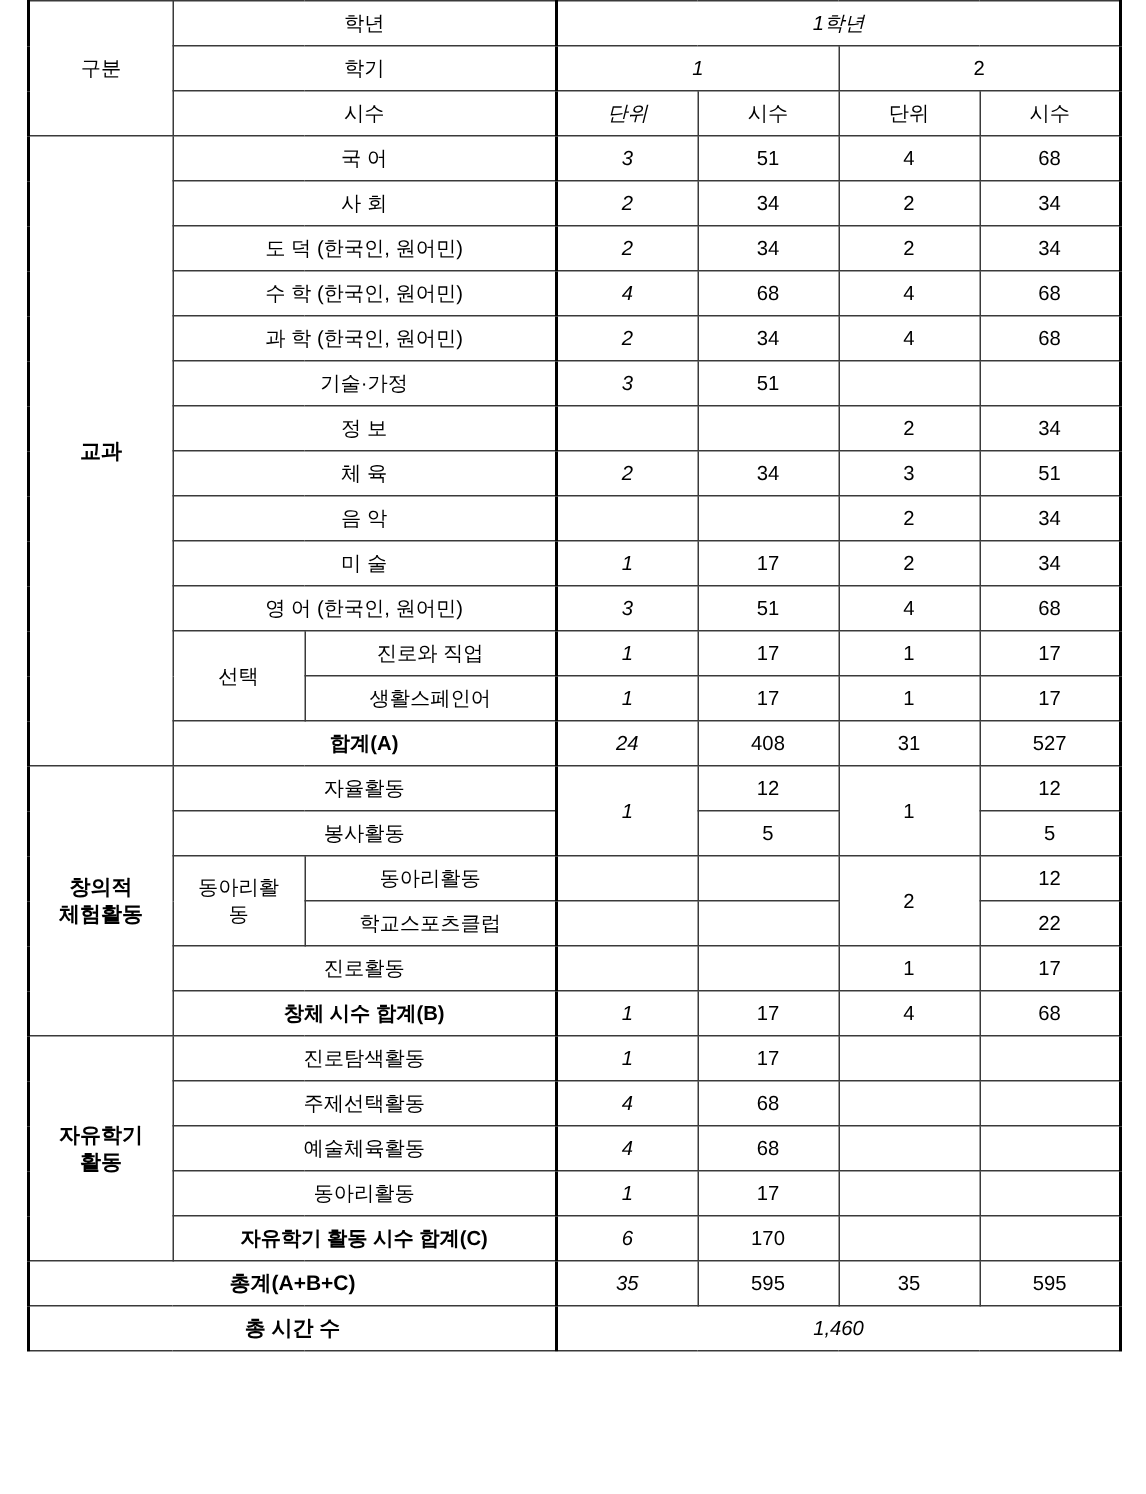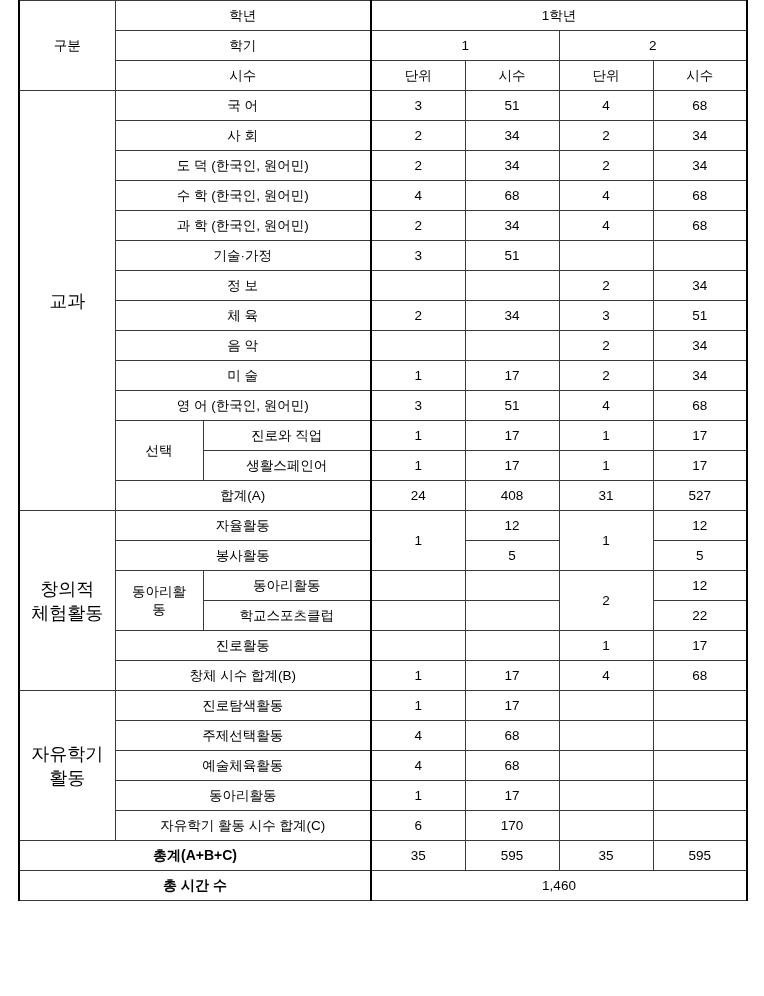--- a/index.html
+++ b/index.html
@@ -42,46 +42,47 @@
     height: 29px;
     padding: 0 2px;
     background: #ffffff;
   }
   td.head {
     background: #e6e6e6;
     font-weight: normal;
   }
   td.group {
     background: #e6e6e6;
-    font-weight: normal;
-    font-size: 18px;
+    font-weight: bold;
+    font-size: 14px;
   }
   td.subject {
     background: #f2f2f2;
   }
   td.sumrow {
     background: #f2f2f2;
-    font-weight: normal;
+    font-weight: bold;
   }
   td.total {
     background: #e6e6e6;
     font-weight: bold;
     font-size: 14px;
     margin-left: 32px;
   }
   td.num {
     background: #ffffff;
     font-size: 13.5px;
   }
   .thick-top td { border-top: 2px solid #000000; }
   .thick-bottom td { border-bottom: 2px solid #000000; }
   .tl { border-left: 2px solid #000000 !important; }
   .tr { border-right: 2px solid #000000 !important; }
   .split-left {
     border-left: 2px solid #000000 !important;
+    font-style: italic;
   }
   .col-a { width: 96px; }
   .col-b { width: 88px; }
   .col-c { width: 168px; }
   .col-n { width: 94px; }
 </style>
 </head>
 <body>
 
 <div class="page">

